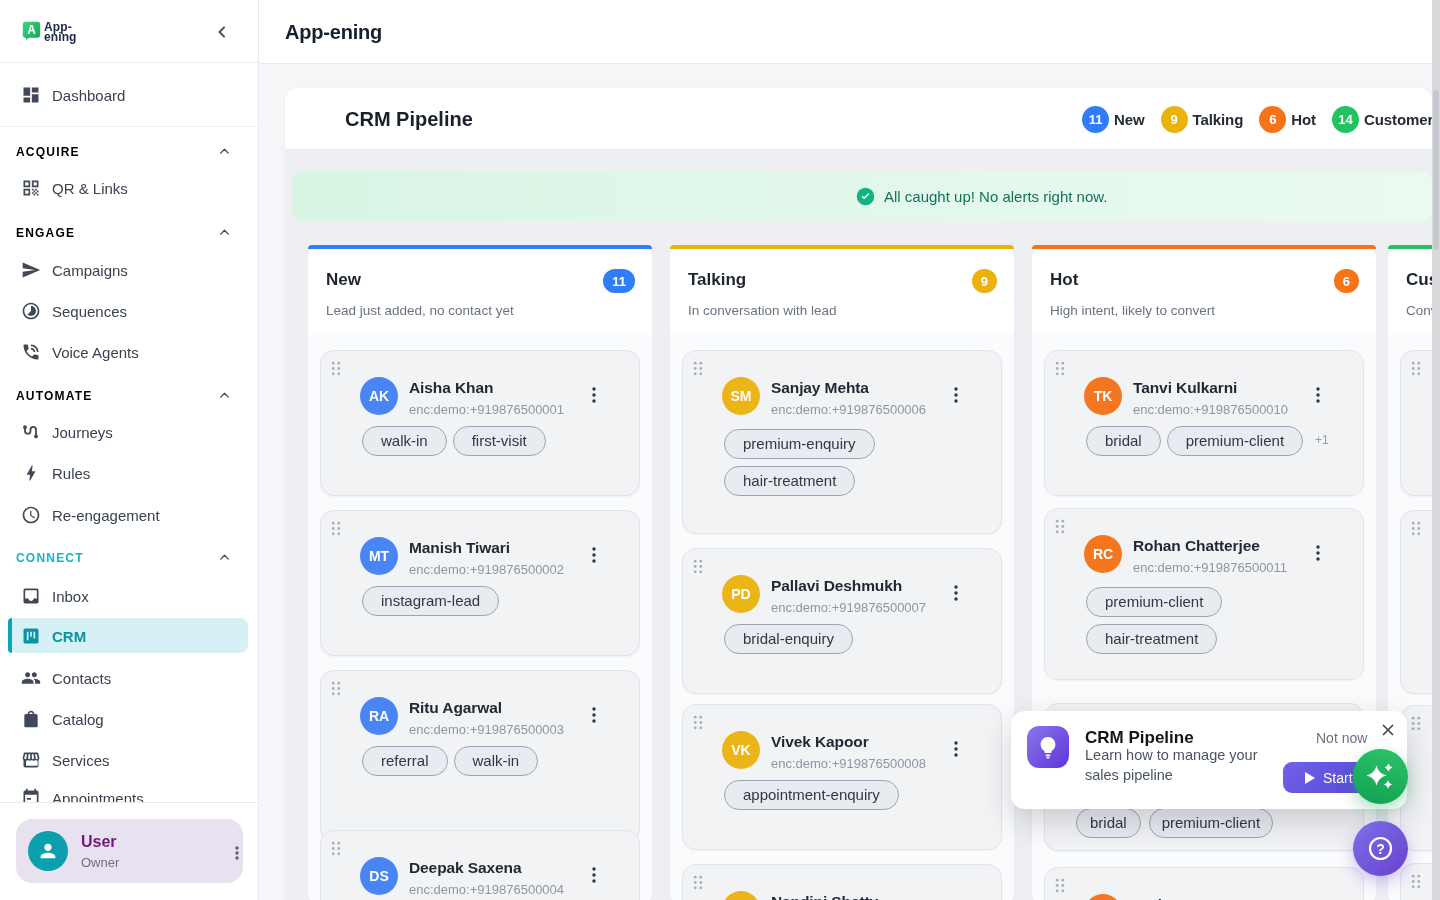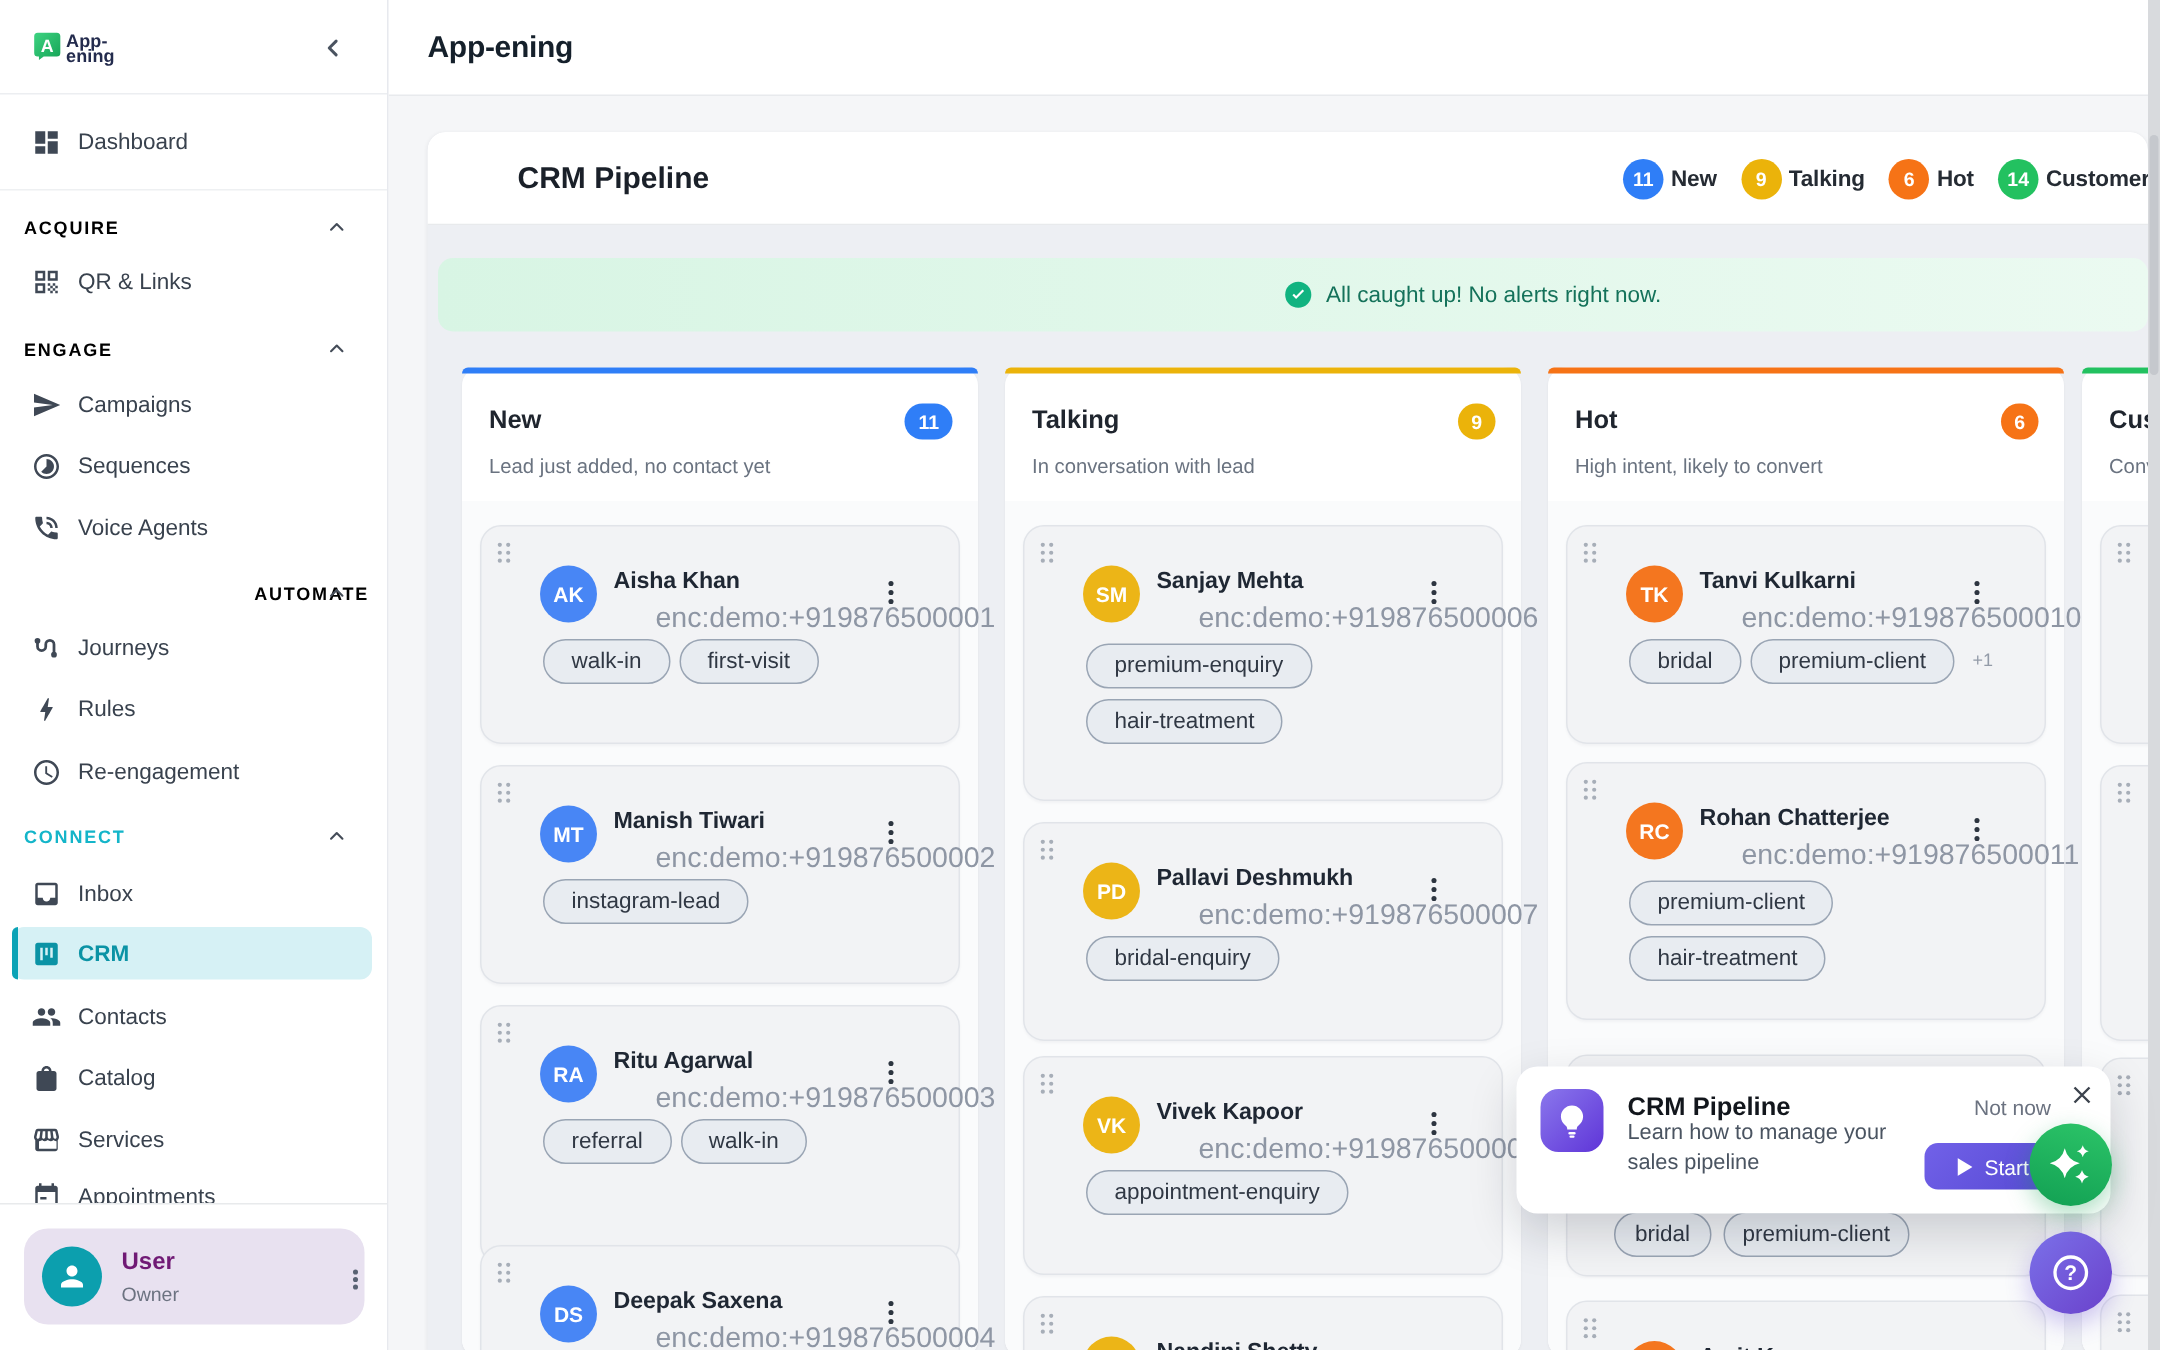--- a/index.html
+++ b/index.html
@@ -56,21 +56,21 @@
 .col .lead { z-index:2; }
 .col .ccount { position:absolute; right:17px; top:24px; height:24px; min-width:10px; padding:0 9px; border-radius:12px; color:#fff; font-size:13px; font-weight:700; display:flex; align-items:center; justify-content:center; }
 .col.new .ccount { background:#2f7ef7; } .col.talking .ccount { background:#ebb30a; }
 .col.hot .ccount { background:#f67316; }
 
 .lead { position:absolute; left:12px; width:320px; background:#f2f3f5; border:1px solid #e1e4e9; border-radius:14px; box-shadow:0 1px 2px rgba(16,24,40,.04); }
 .lead .handle { position:absolute; left:10px; top:10px; }
 .lead .av { position:absolute; left:39px; top:26px; width:38px; height:38px; border-radius:50%; color:#fff; font-size:14px; font-weight:700; display:flex; align-items:center; justify-content:center; }
 .av.blue { background:#4886f5; } .av.yellow { background:#ecb517; } .av.orange { background:#f4761f; }
 .lead .nm { position:absolute; left:88px; top:28px; font-size:15.5px; font-weight:700; color:#1f2733; letter-spacing:-0.1px; }
-.lead .ph { position:absolute; left:88px; top:51px; font-size:19px; color:#8e96a4;margin-left:28px; }
+.lead .ph { position:absolute; left:88px; top:51px; font-size:13px; color:#8e96a4; }
 .lead .kb { position:absolute; left:271px; top:36px; }
 .tagrow { position:absolute; left:41px; display:flex; gap:6px; align-items:flex-start; }
 .tag { height:30px; line-height:28px; padding:0 18px; border:1px solid #9aa5b4; background:#e8ecf1; border-radius:15px; font-size:15px; color:#303844; white-space:nowrap; }
 .plus1 { font-size:12px; color:#939ba8; margin-top:7px; margin-left:6px; }
 
 #toast { position:absolute; left:1011px; top:711px; width:396px; height:98px; background:#fff; border-radius:14px; box-shadow:0 12px 32px rgba(16,24,40,.18); z-index:40; }
 #toast .tile { position:absolute; left:16px; top:15px; width:42px; height:42px; border-radius:12px; background:linear-gradient(135deg,#8a77ec,#5f35d8); }
 #toast .ttl { position:absolute; left:74px; top:17px; font-size:17px; font-weight:700; color:#12161c; }
 #toast .notnow { position:absolute; left:305px; top:19px; font-size:14px; color:#6b7280; }
 #toast .closex { position:absolute; left:371px; top:13px; width:12px; height:12px; }
@@ -534,21 +534,21 @@
       </svg>
     <div class="lbl">Sequences</div>
   </div>
   <div class="nav-item" style="top:332px;">
     <svg viewBox="0 0 24 24">
         <path d="M6.62 10.79c1.44 2.83 3.76 5.14 6.59 6.59l2.2-2.2c.27-.27.67-.36 1.02-.24 1.12.37 2.33.57 3.57.57.55 0 1 .45 1 1V20c0 .55-.45 1-1 1-9.39 0-17-7.61-17-17 0-.55.45-1 1-1h3.5c.55 0 1 .45 1 1 0 1.25.2 2.45.57 3.57.11.35.03.74-.25 1.02l-2.2 2.2z"></path>
         <path d="M19 12h2c0-4.97-4.03-9-9-9v2c3.87 0 7 3.13 7 7zm-4 0h2c0-2.76-2.24-5-5-5v2c1.66 0 3 1.34 3 3z"></path>
       </svg>
     <div class="lbl">Voice Agents</div>
   </div>
-  <div class="sec" style="top:389px;text-align:right;">AUTOMATE
+  <div class="sec" style="top:389px;">AUTOMATE
     <svg class="chev" width="13" height="13" viewBox="0 0 24 24" fill="none" stroke="#454d59" stroke-width="2.6" stroke-linecap="round" stroke-linejoin="round">
         <path d="M5 15l7-7 7 7"></path>
       </svg>
   </div>
   <div class="nav-item" style="top:412px;">
     <svg viewBox="0 0 24 24">
         <path d="M4.8 6.5v4.2a3.3 3.3 0 0 0 6.6 0V9.2a3.3 3.3 0 0 1 6.6 0v7.6" fill="none" stroke="#3f4855" stroke-width="2.2" stroke-linecap="round"></path>
         <circle cx="4.8" cy="6.2" r="2.3"></circle>
         <circle cx="18" cy="17.3" r="2.3"></circle>
       </svg>

